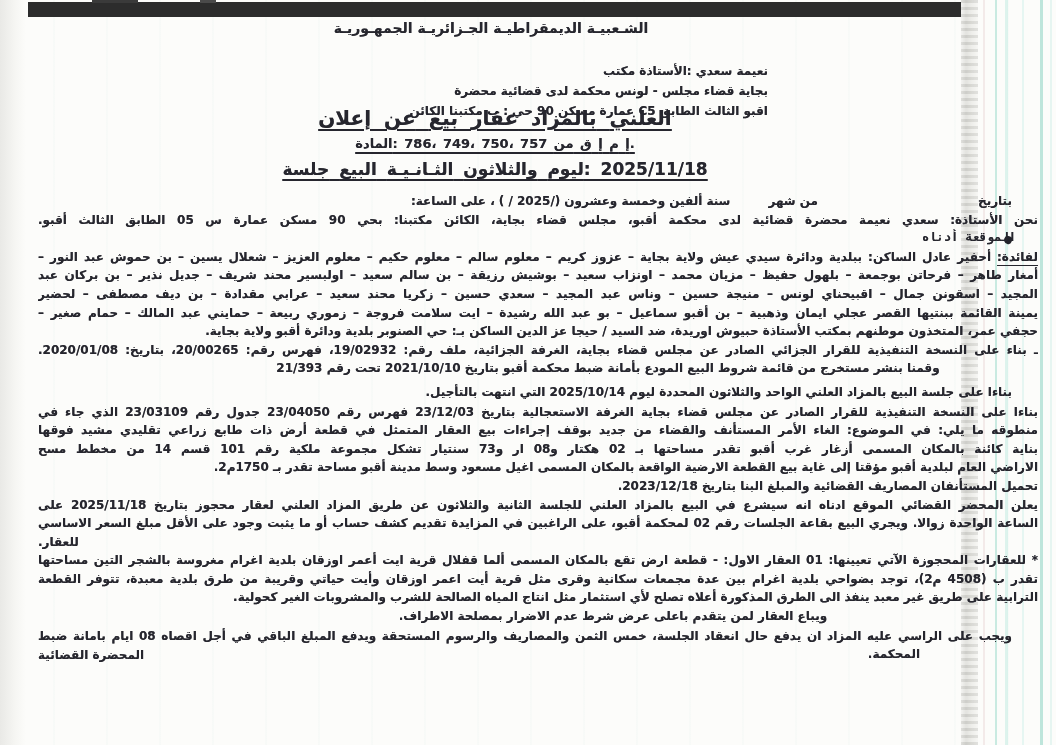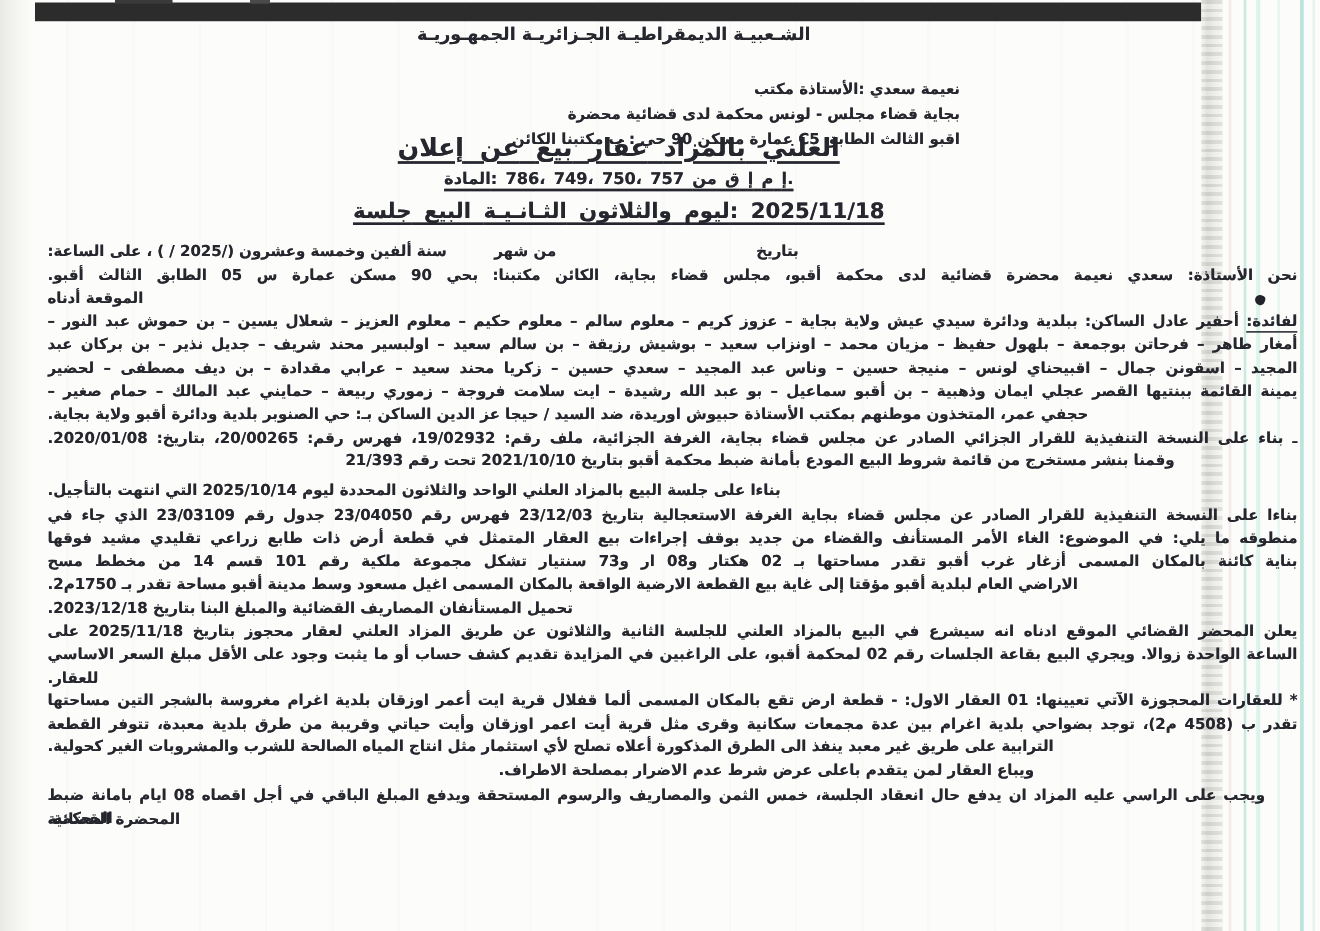--- a/index.html
+++ b/index.html
@@ -36,27 +36,27 @@
   .office { position:absolute; top:61px; left:35px; width:733px; text-align:right;
     font-size:12px; line-height:20px; }
   .titles { position:absolute; top:106px; left:35px; width:920px; text-align:center; }
   .title-main { font-size:20px; word-spacing:6px; margin-bottom:6px; }
   .title-art  { font-size:13px; word-spacing:2px; margin-bottom:8px; }
   .title-sess { font-size:17px; word-spacing:4px; }
   .u { text-decoration:underline; text-decoration-thickness:1.5px; text-underline-offset:4px; }
 
   .body-txt { position:absolute; top:192px; left:38px; width:1000px; direction:rtl;
     font-size:12px; }
-  .ln { line-height:18.6px; max-height:19px; overflow:hidden; text-align:left; }
+  .ln { line-height:18.6px; max-height:19px; overflow:hidden; text-align:right; }
   .just { text-align:justify; text-align-last:justify; }
   .ctr  { text-align:center; text-align-last:center; }
   .ltr  { direction:ltr; unicode-bidi:isolate; margin:0 4px; }
   .mirror { direction:ltr; }           
   .mr26 { margin-right:26px; }
-  .mr22 { margin-right:22px; }
+  .mr22 { margin-right:22px;font-family:Liberation Mono, monospace; }
   .mr118 { margin-right:118px; }
   .left { text-align:center; text-align-last:left; }
   .gap5 { margin-top:5px; }
   .gap3 { margin-top:1px; }
   .spA { display:inline-block; width:160px; }
   .spB { display:inline-block; width:38px; }
   .pubshift { padding-left:140px; }
   .saleshift { padding-left:150px; }
   .signature { position:absolute; left:38px; top:648px; font-size:12px; direction:rtl; }
 </style>

